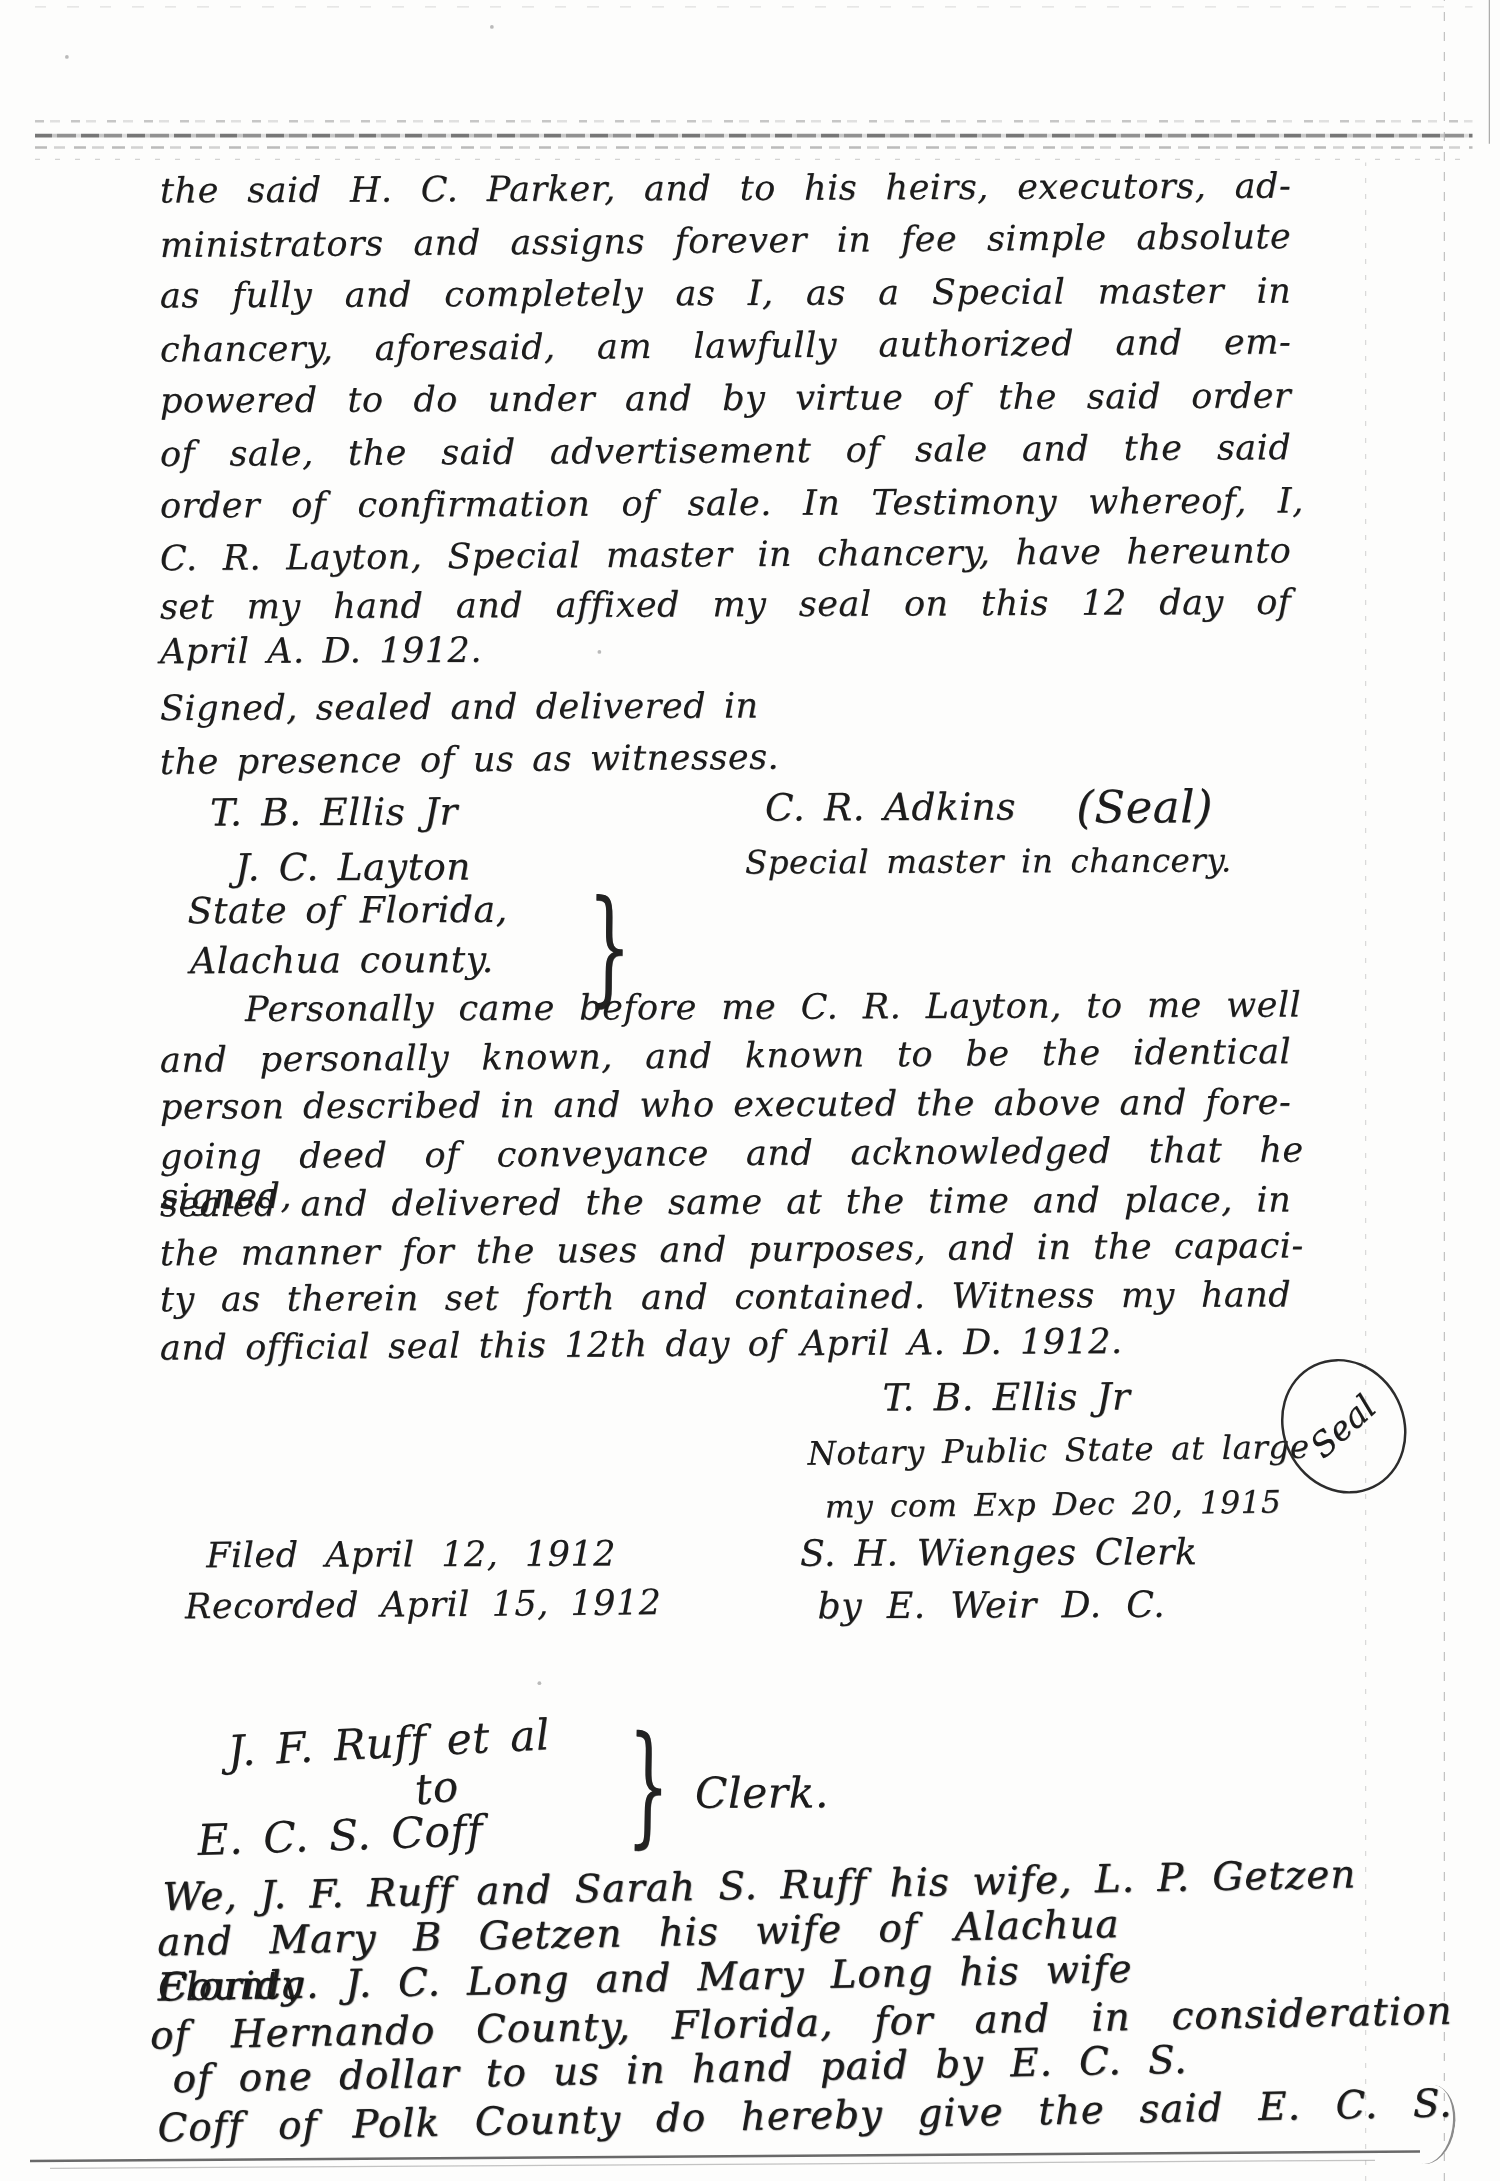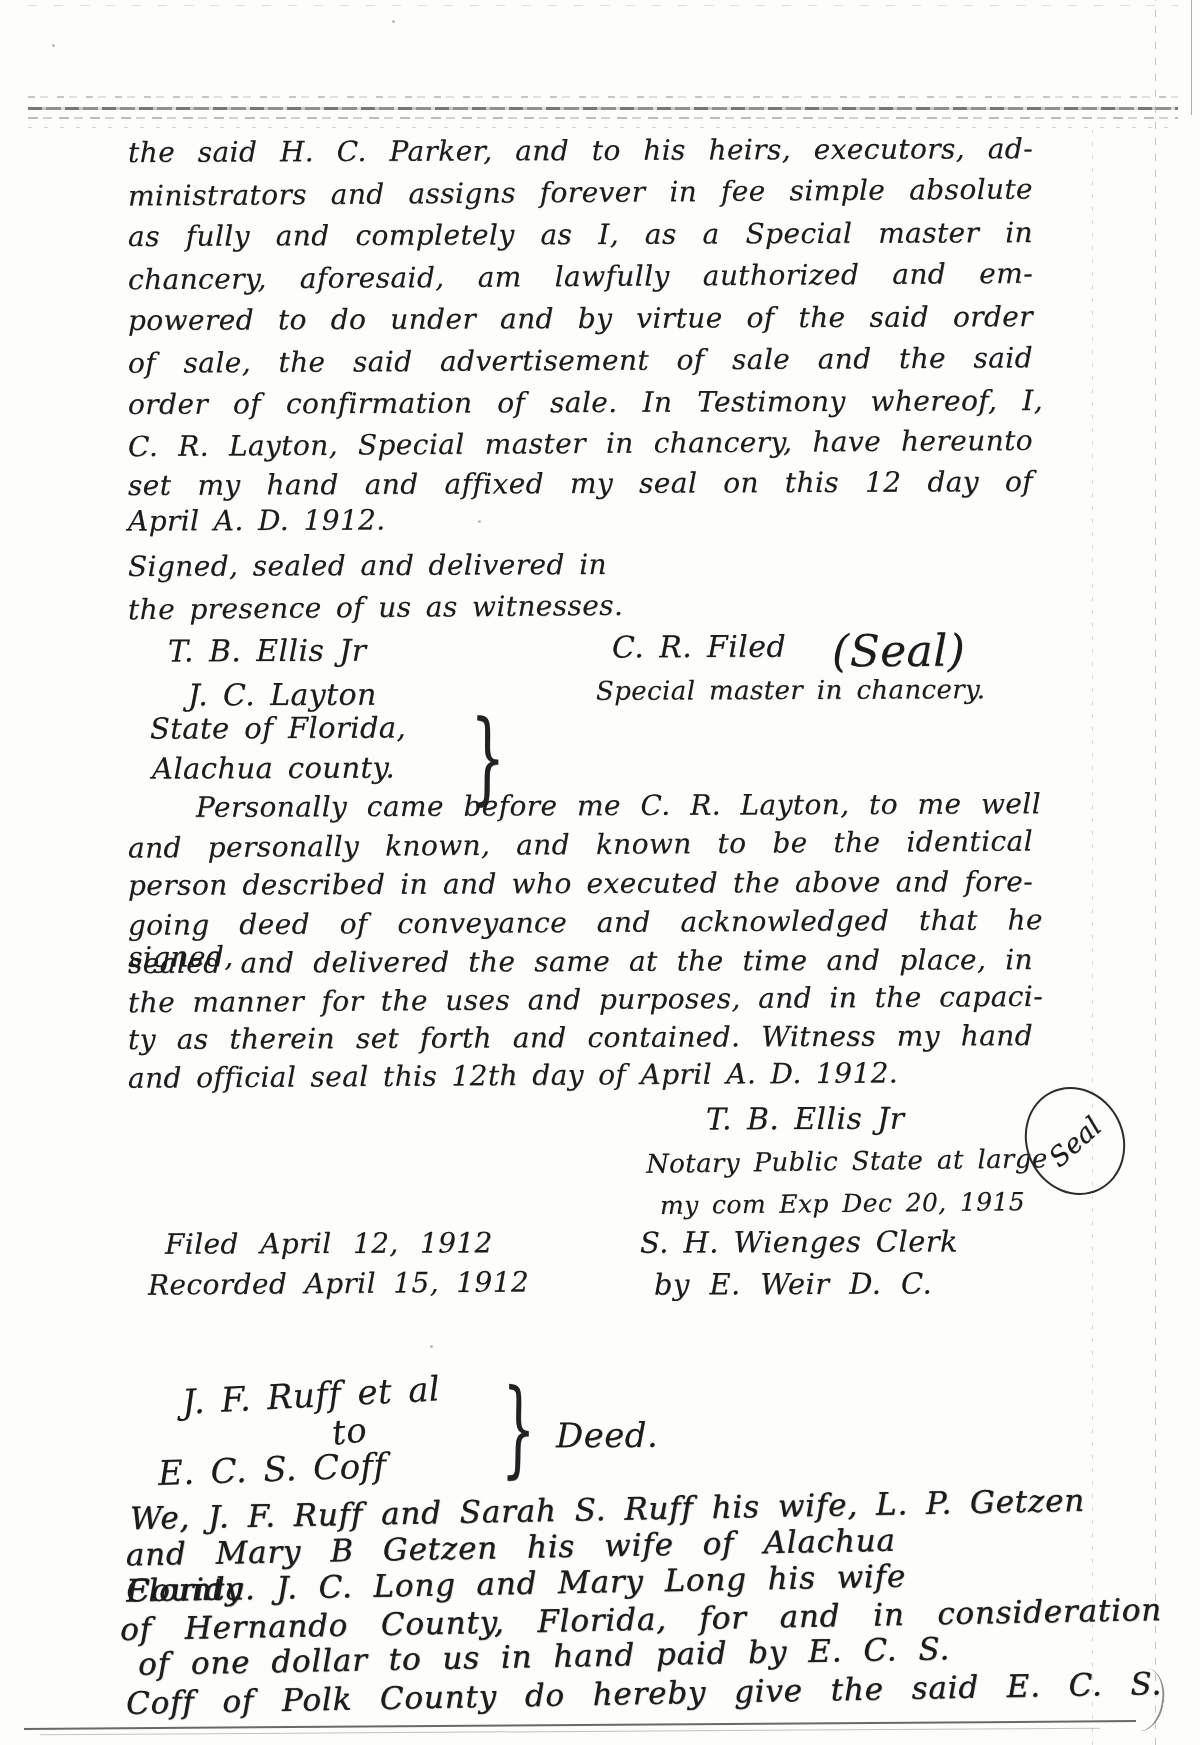--- a/index.html
+++ b/index.html
@@ -93,22 +93,22 @@
   <div class="hw just" style="top:387px; width:915px">order of confirmation of sale. In Testimony whereof, I,</div>
   <div class="hw just" style="top:428px; width:905px; transform:rotate(-0.4deg)">C. R. Layton, Special master in chancery, have hereunto</div>
   <div class="hw just" style="top:468px; width:905px">set my hand and affixed my seal on this 12 day of</div>
   <div class="hw" style="top:505px">April A. D. 1912.</div>
 
   <div class="hw" style="top:550px">Signed, sealed and delivered in</div>
   <div class="hw" style="top:592px; transform:rotate(-0.5deg)">the presence of us as witnesses.</div>
 
   <div class="hw" style="left:168px; top:634px; font-size:30px">T. B. Ellis Jr</div>
   <div class="hw" style="left:188px; top:678px; font-size:30px">J. C. Layton</div>
-  <div class="hw" style="left:612px; top:630px; font-size:30px">C. R. Filed</div>
-  <div class="hw" style="left:832px; top:626px; font-size:44px">(Seal)</div>
+  <div class="hw" style="left:612px; top:630px; font-size:30px">C. R. Adkins</div>
+  <div class="hw" style="left:861px; top:626px; font-size:36px">(Seal)</div>
   <div class="hw small" style="left:596px; top:676px">Special master in chancery.</div>
 
   <div class="hw" style="left:150px; top:712px; font-size:29px">State of Florida,</div>
   <div class="hw" style="left:152px; top:752px; font-size:29px">Alachua county.</div>
   <div class="brace" style="left:470px; top:698px; font-size:100px">}</div>
 
   <div class="hw just indent" style="top:790px; width:845px">Personally came before me C. R. Layton, to me well</div>
   <div class="hw just" style="top:829px; width:905px; transform:rotate(-0.45deg)">and personally known, and known to be the identical</div>
   <div class="hw just" style="top:868px; width:905px">person described in and who executed the above and fore-</div>
   <div class="hw just" style="top:907px; width:915px; transform:rotate(-0.35deg)">going deed of conveyance and acknowledged that he signed,</div>
@@ -126,21 +126,21 @@
 
   <div class="hw" style="left:165px; top:1228px; word-spacing:12px">Filed April 12, 1912</div>
   <div class="hw" style="left:148px; top:1268px; word-spacing:8px; transform:rotate(-0.5deg)">Recorded April 15, 1912</div>
   <div class="hw" style="left:640px; top:1226px; font-size:29px">S. H. Wienges Clerk</div>
   <div class="hw" style="left:654px; top:1268px; font-size:29px; word-spacing:10px">by E. Weir D. C.</div>
 
   <div class="hw big" style="left:182px; top:1376px; transform:rotate(-3deg)">J. F. Ruff et al</div>
   <div class="hw big" style="left:332px; top:1412px; transform:rotate(-6deg)">to</div>
   <div class="hw big" style="left:158px; top:1450px; transform:rotate(-2deg)">E. C. S. Coff</div>
   <div class="brace" style="left:502px; top:1366px; font-size:105px; transform:scaleX(.5) rotate(2deg)">}</div>
-  <div class="hw big" style="left:556px; top:1416px">Deed.</div>
+  <div class="hw big" style="left:556px; top:1416px">Clerk.</div>
 
   <div class="hw deed just" style="left:130px; top:1492px; width:955px">We, J. F. Ruff and Sarah S. Ruff his wife, L. P. Getzen</div>
   <div class="hw deed just" style="left:126px; top:1530px; width:770px">and Mary B Getzen his wife of Alachua County</div>
   <div class="hw deed just" style="left:126px; top:1566px; width:780px">Florida. J. C. Long and Mary Long his wife</div>
   <div class="hw deed just" style="left:120px; top:1602px; width:1042px">of Hernando County, Florida, for and in consideration</div>
   <div class="hw deed just" style="left:138px; top:1639px; width:812px">of one dollar to us in hand paid by E. C. S.</div>
   <div class="hw deed just" style="left:126px; top:1676px; width:1036px">Coff of Polk County do hereby give the said E. C. S.</div>
 
   <div class="bottom-rule"></div>
   <div class="bottom-rule2"></div>

